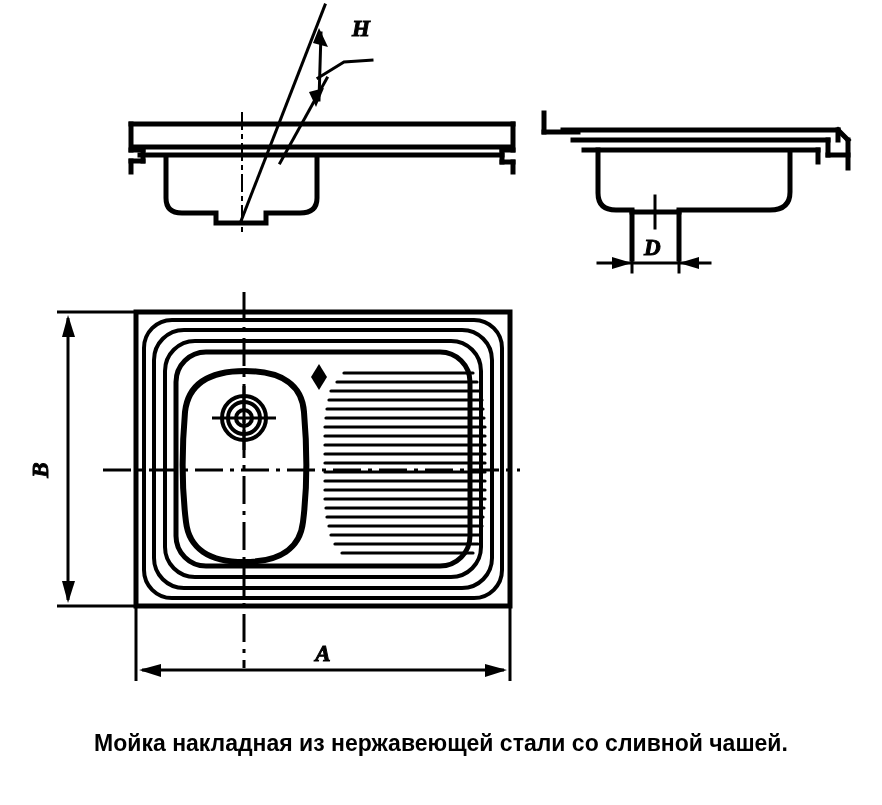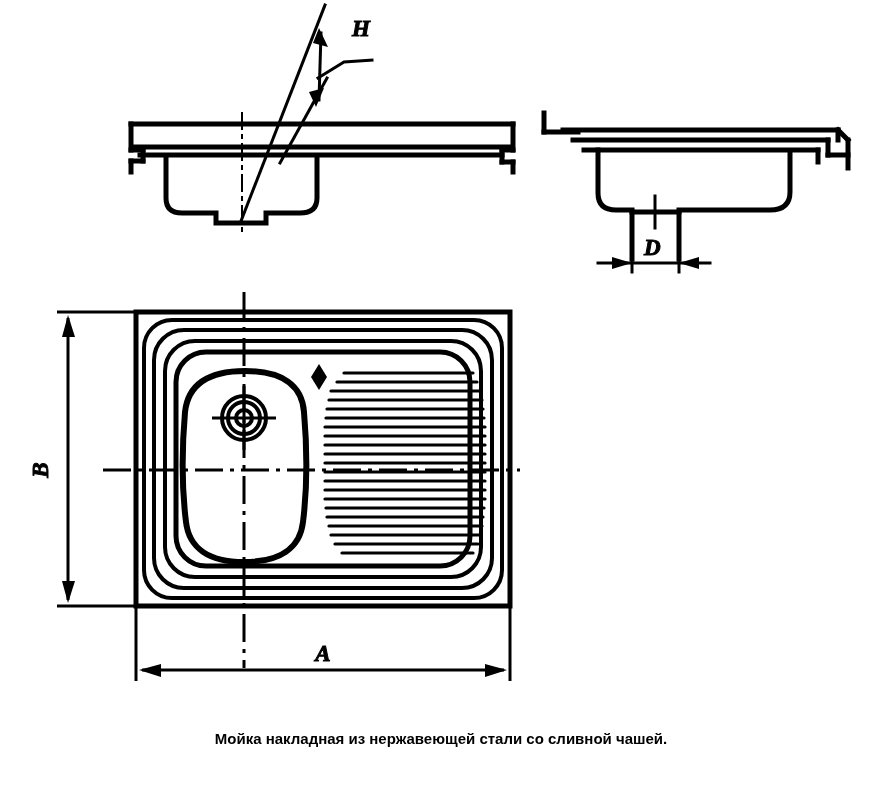--- a/index.html
+++ b/index.html
@@ -25,21 +25,21 @@
     height: 805px;
   }
   .caption {
     position: absolute;
     left: 0;
     top: 730px;
     width: 882px;
     text-align: center;
     font-family: "Liberation Sans", sans-serif;
     font-weight: bold;
-    font-size: 15px;
+    font-size: 23px;
     color: #000000;
     letter-spacing: 0px;
   }
   text.dim-label {
     font-family: "Liberation Serif", serif;
     font-style: italic;
     font-weight: bold;
     font-size: 23px;
     fill: #000000;
   }

